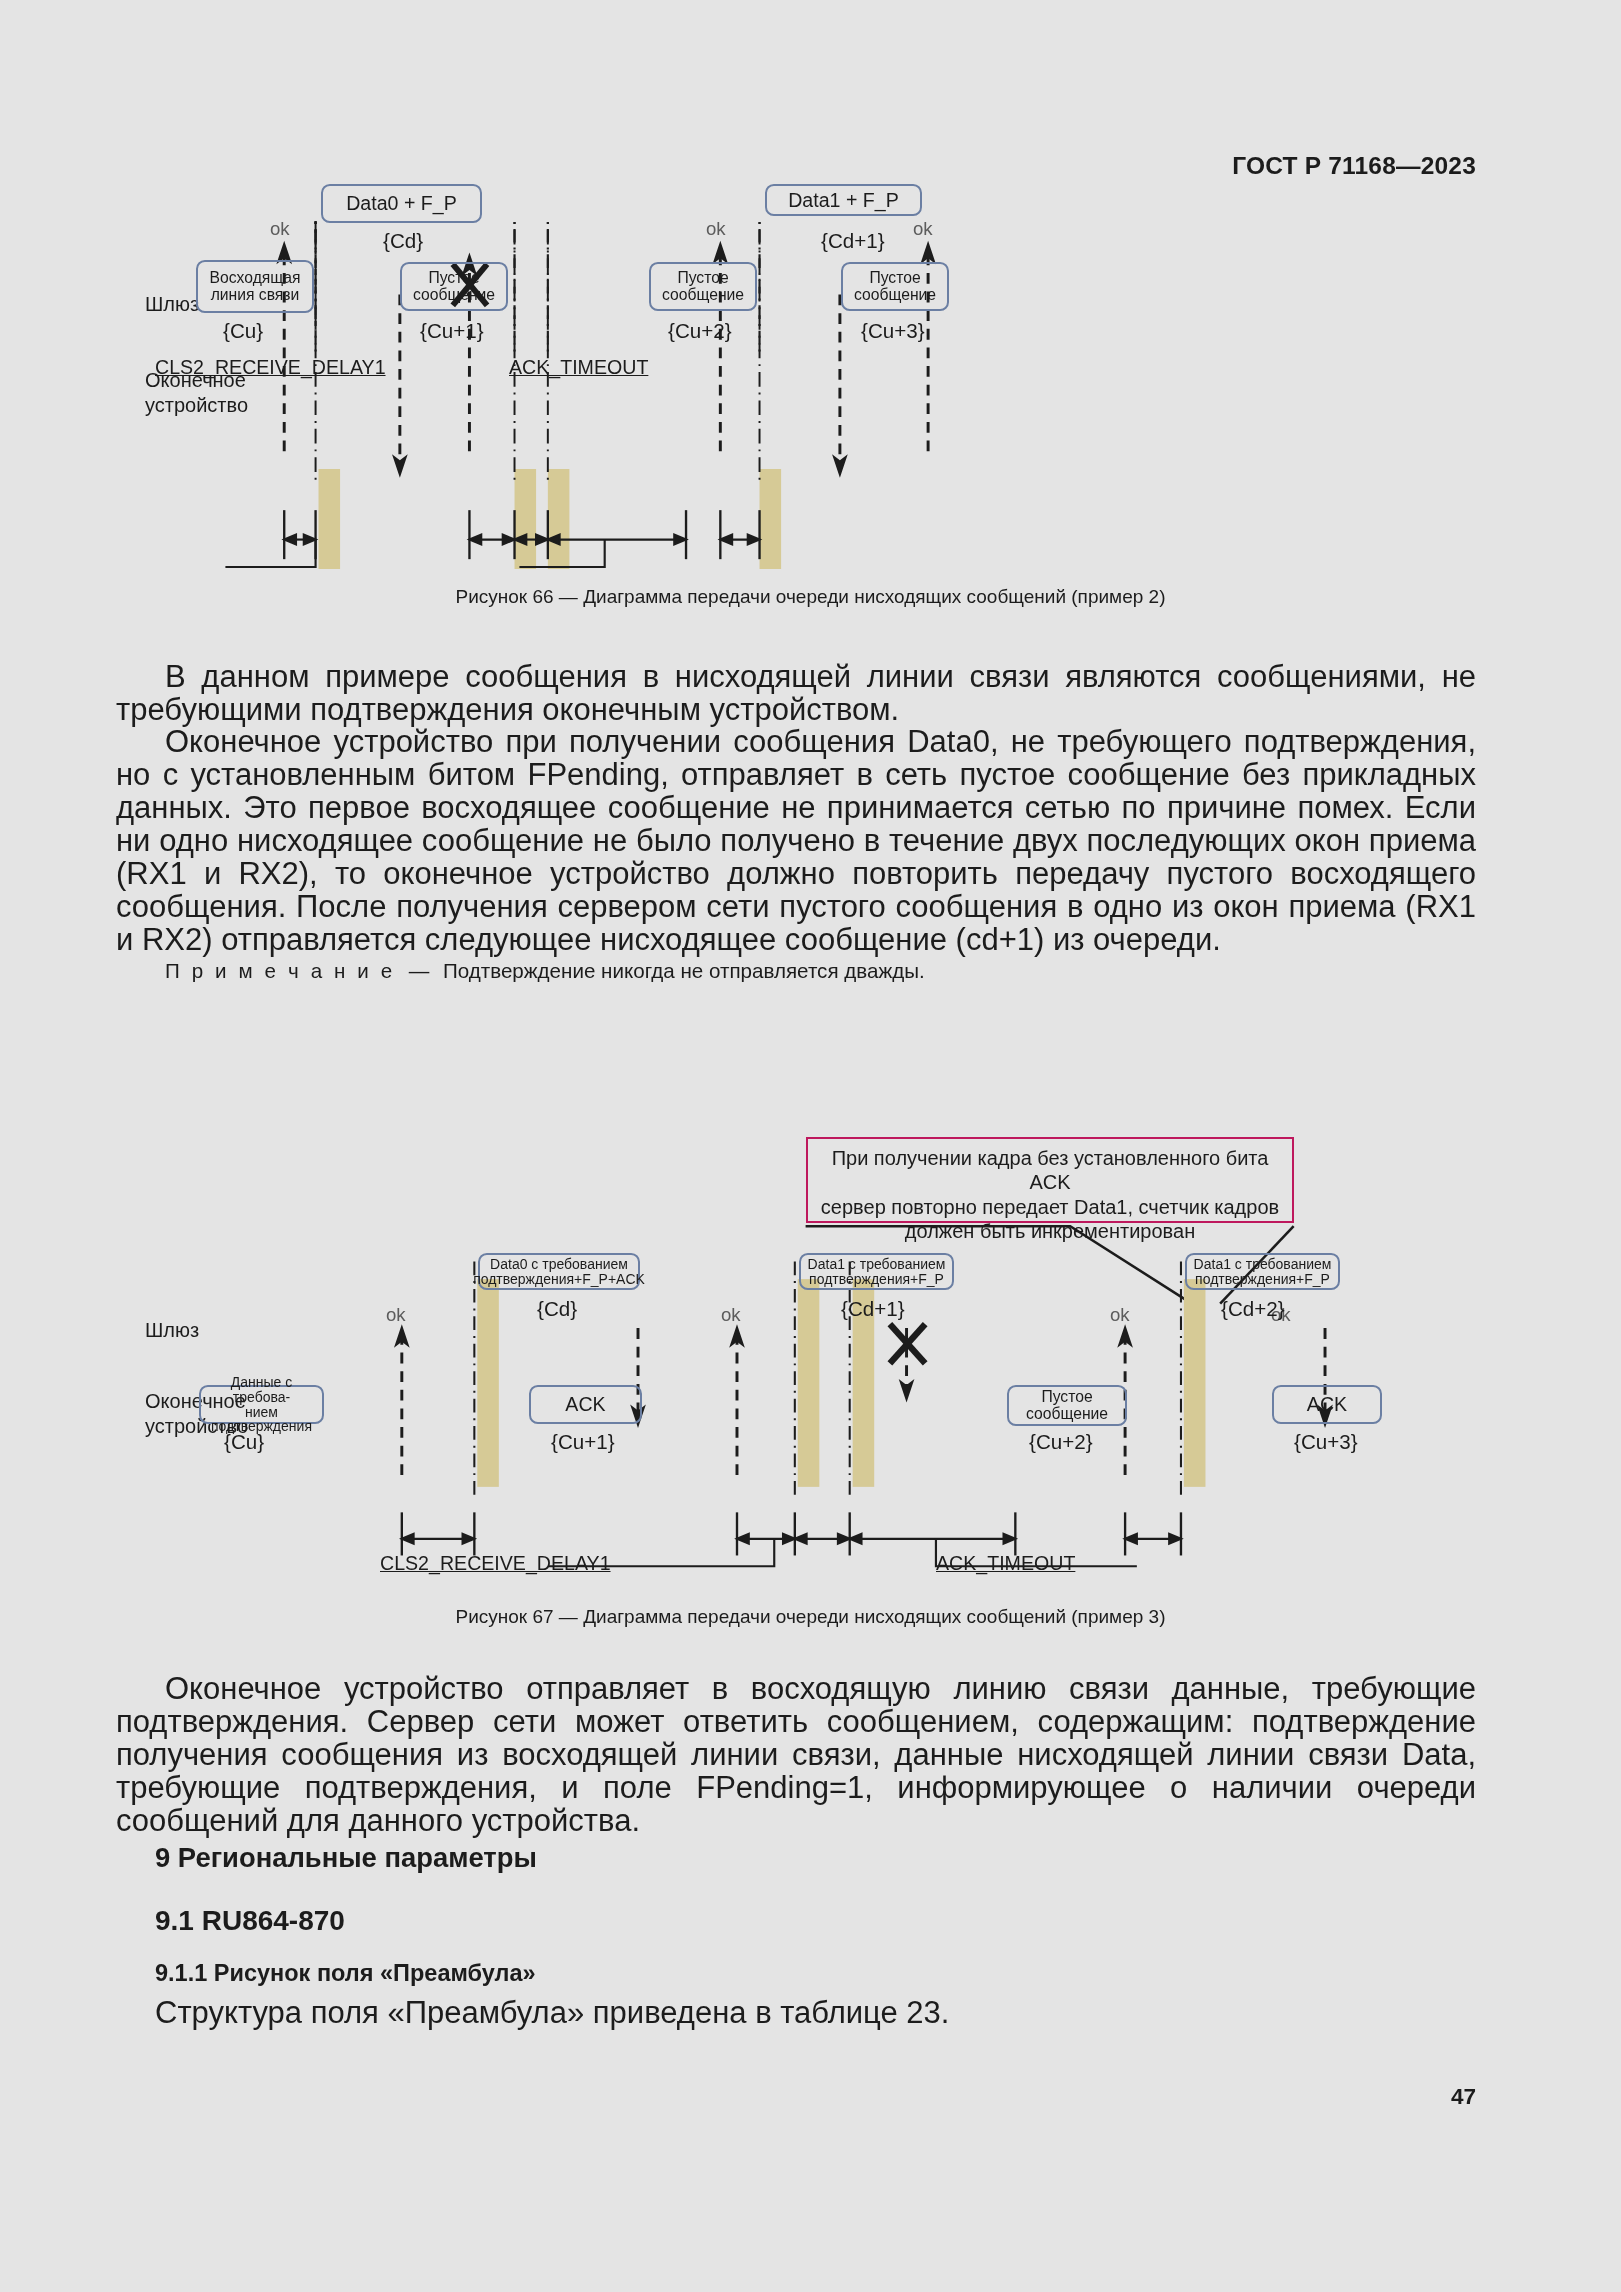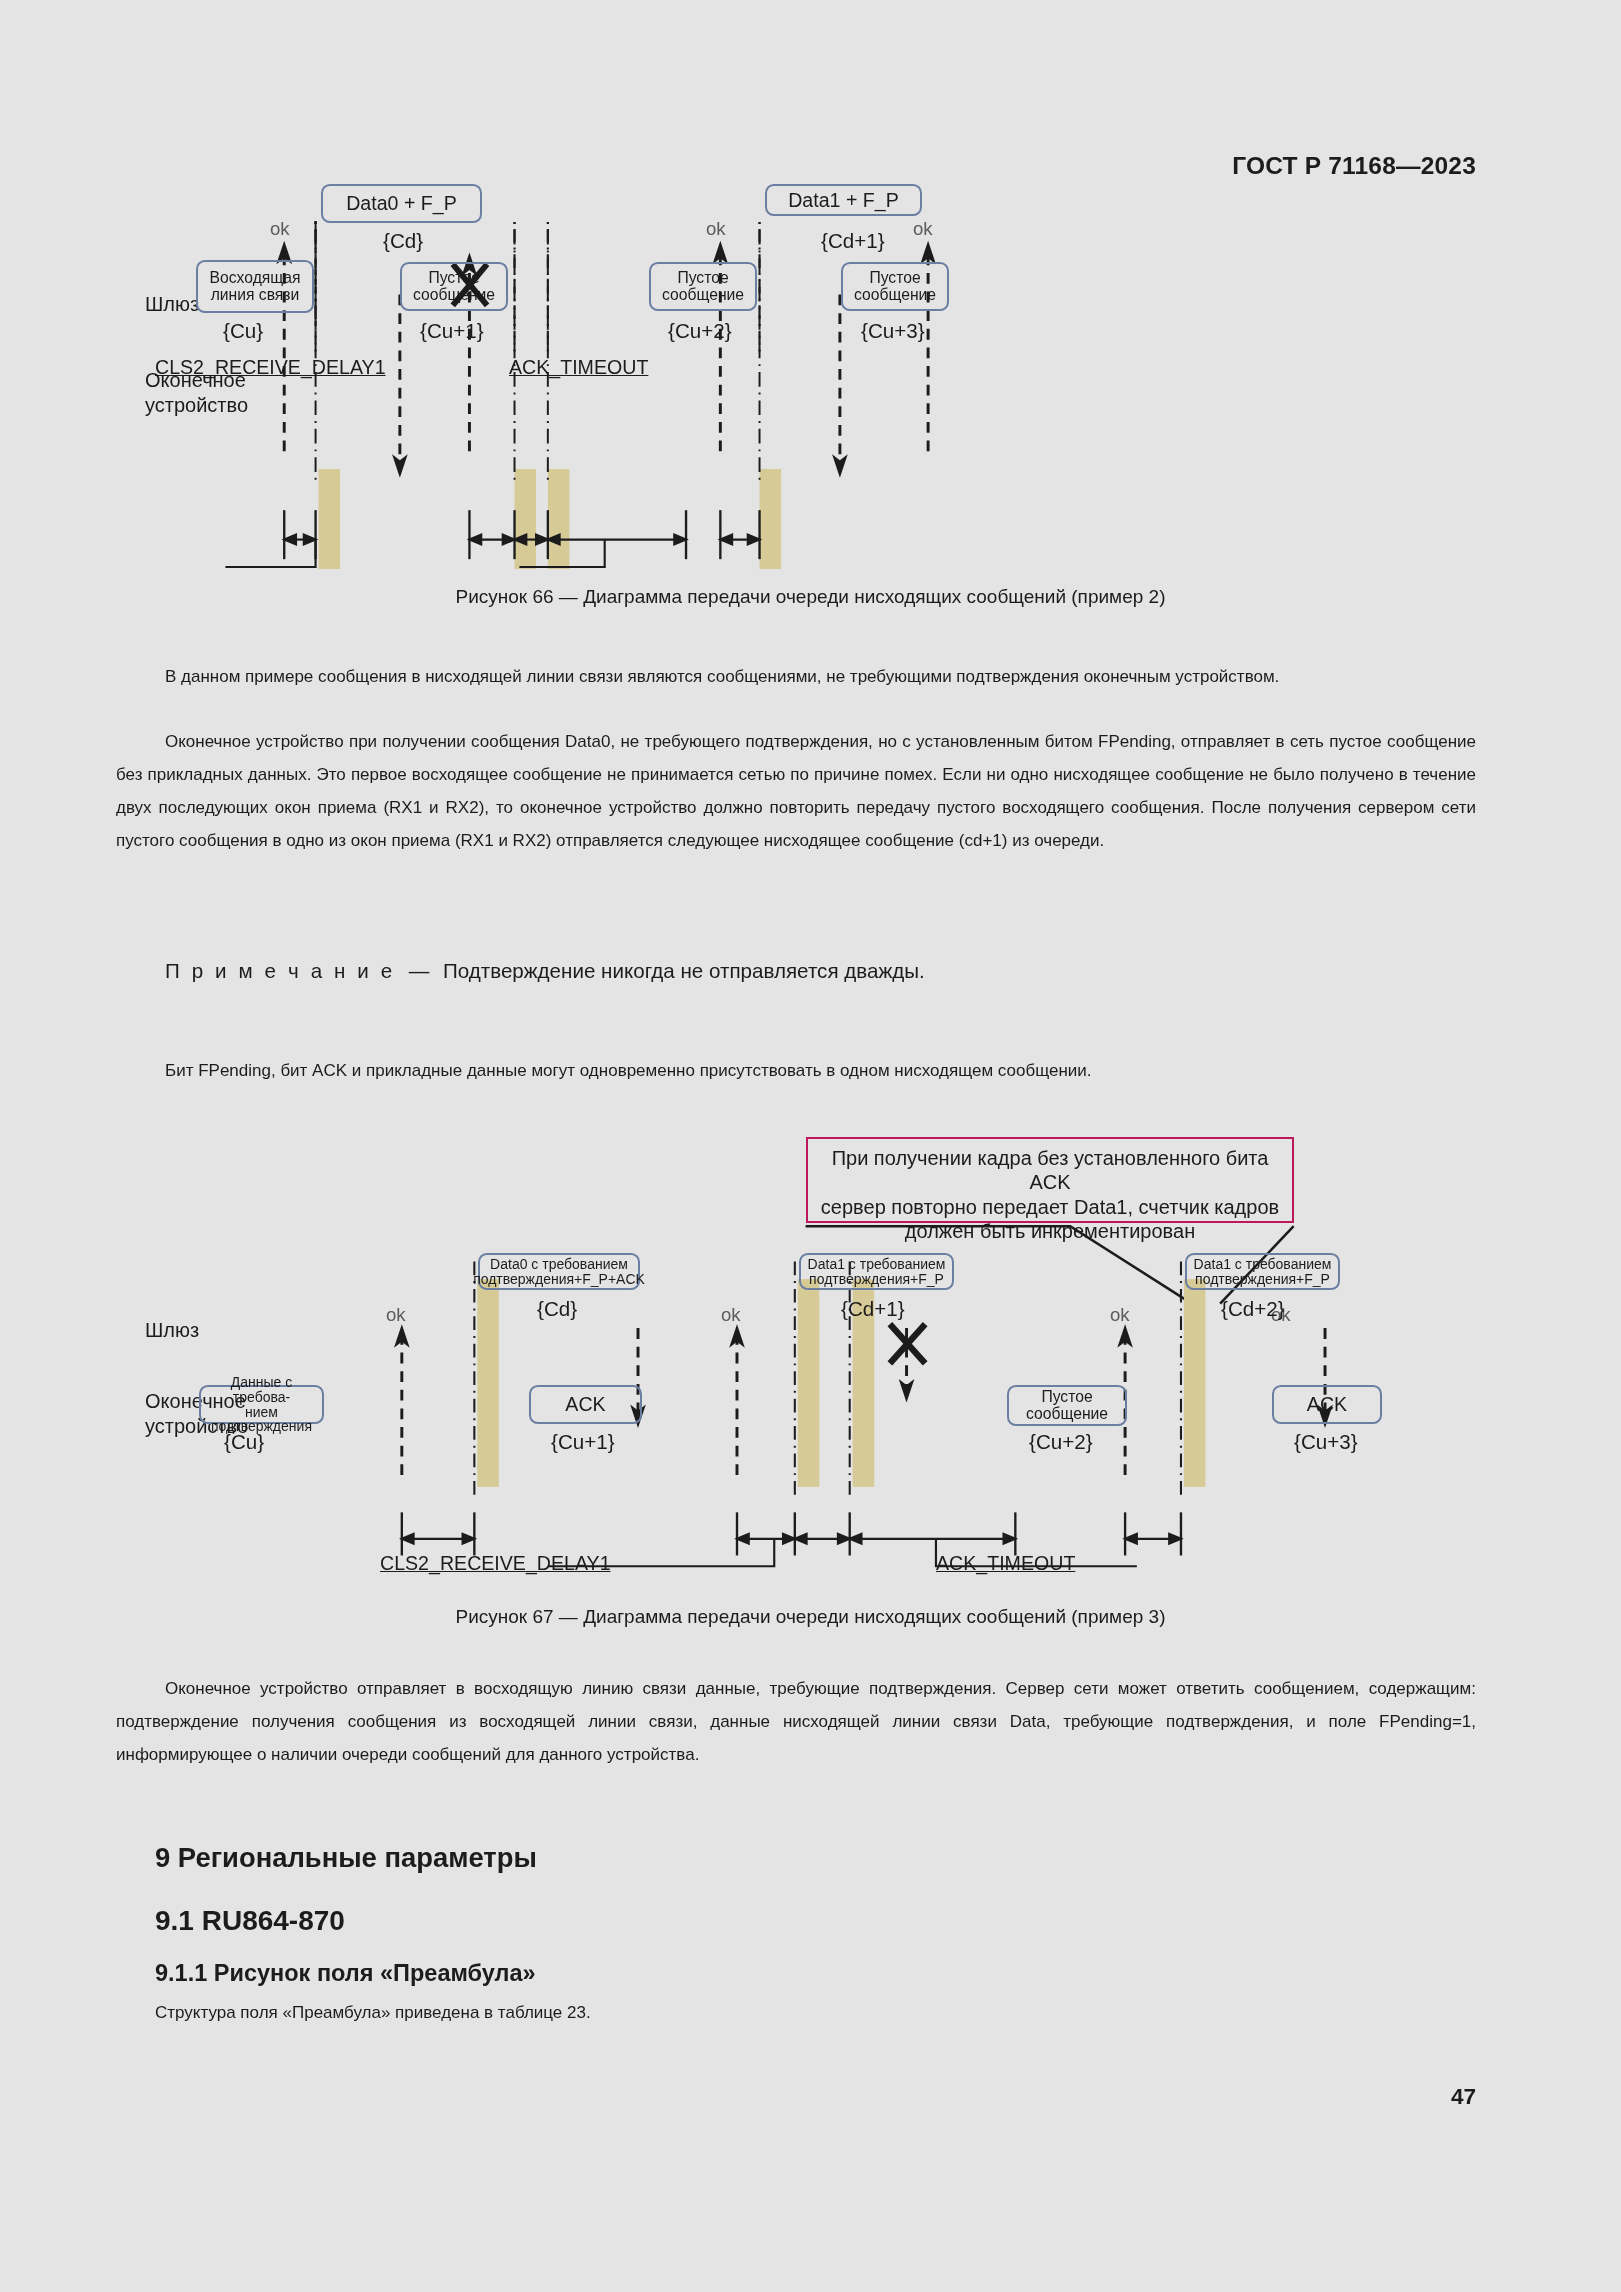--- a/index.html
+++ b/index.html
@@ -32,21 +32,21 @@
     font-weight: bold;
     letter-spacing: 0.2px;
     white-space: nowrap;
   }
 
   
   .body-col {
     position: absolute;
     left: 116px;
     width: 1360px;
-    font-size: 17px;
+    font-size: 31px;
     line-height: 33px;
     text-align: justify;
   }
   .para { margin: 0; text-indent: 49px; }
   .para.noind { text-indent: 0; }
 
   .note {
     font-size: 20.6px;
     line-height: 30px;
     text-indent: 49px;
@@ -304,23 +304,20 @@
   <div class="body-col" style="top:725px;">
     <p class="para">Оконечное устройство при получении сообщения Data0, не требующего подтверждения, но с установленным битом FPending, отправляет в сеть пустое сообщение без прикладных данных. Это первое восходящее сообщение не принимается сетью по причине помех. Если ни одно нисходящее сообщение не было получено в течение двух последующих окон приема (RX1 и RX2), то оконечное устройство должно повторить передачу пустого восходящего сообщения. После получения сервером сети пустого сообщения в одно из окон приема (RX1 и RX2) отправляется следующее нисходящее сообщение (cd+1) из очереди.</p>
   </div>
 
   <div class="body-col note" style="top:956px;">
     <span class="sp">П р и м е ч а н и е</span>
     <span style="margin:0 7.8px;">—</span>
     <span>Подтверждение никогда не отправляется дважды.</span>
   </div>
 
-  <div class="body-col" style="top:1054px;">
-    <p class="para">Бит FPending, бит ACK и прикладные данные могут одновременно присутствовать в одном нисходящем сообщении.</p>
-  </div>
 
   <div class="diagram" style="top:1132px;left:0;width:1621px;height:451px;">
 
     <div class="callout" style="left:806px; top:4.9px; width:488px; height:86px; white-space:pre-line;">При получении кадра без установленного бита ACK
 сервер повторно передает Data1, счетчик кадров
 должен быть инкрементирован</div>
 
     <svg width="1621" height="451" viewBox="0 0 1654 460">
 
       <g stroke="#1c1c1c" stroke-width="2.6" fill="none">

